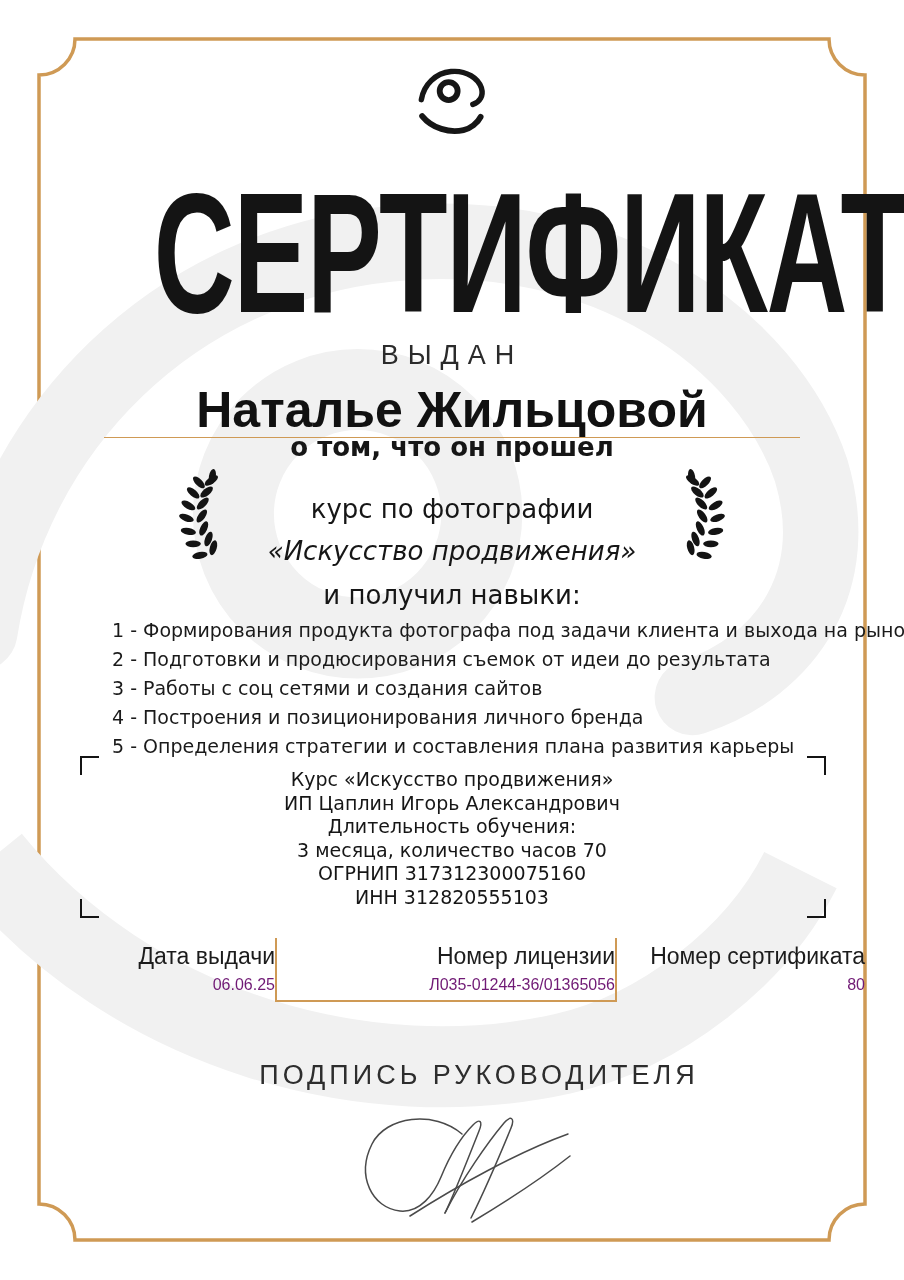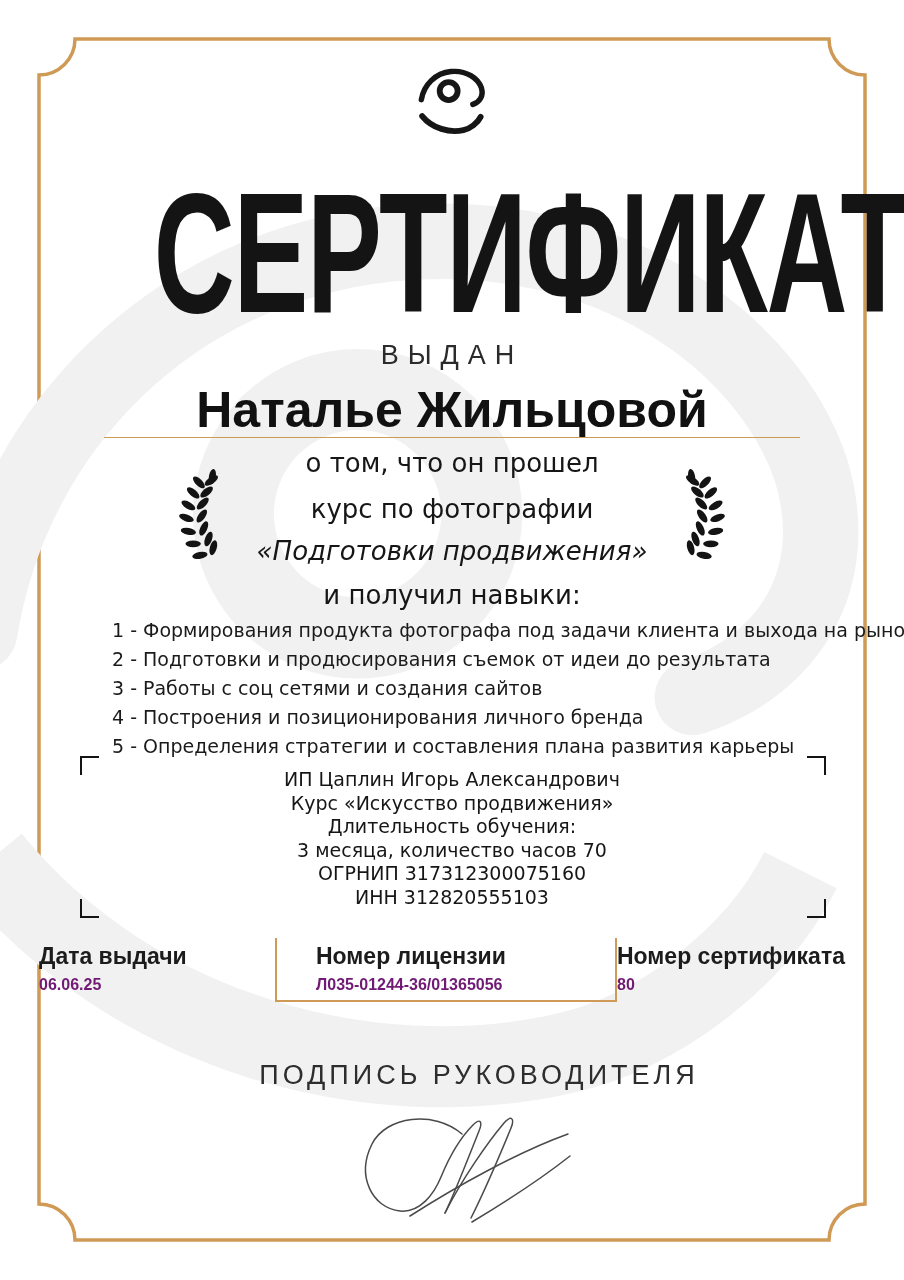--- a/index.html
+++ b/index.html
@@ -27,21 +27,21 @@
     font-size:27px; letter-spacing:9px; color:#2b2b2b;
   }
   .recipient-name {
     top:381px; font-family:"Liberation Sans", sans-serif; font-weight:700;
     font-size:50px; color:#111111;
   }
   .name-underline { top:437px; left:104px; width:696px; height:1px; background:#cf9a55; }
 
   
   .course-line { font-size:26px; color:#161616; }
-  .cl1 { top:448px; } .cl2 { top:494px; }
+  .cl1 { top:432px;font-weight:bold; } .cl2 { top:494px; }
   .cl3 { top:536px; font-style:italic; } .cl4 { top:580px; }
 
   #laurel-left-svg  { left:168px; top:468px; }
   #laurel-right-svg { left:678px; top:468px; transform:scaleX(-1); }
 
   
   .skills { left:112px; top:616px; font-size:19px; line-height:29px; color:#1a1a1a; white-space:nowrap; }
   .skills div { height:29px; }
 
   
@@ -50,21 +50,21 @@
   .br-tr { left:807px; top:756px; border-top:2.5px solid #141414; border-right:2.5px solid #141414; }
   .br-bl { left:80px;  top:899px; border-bottom:2.5px solid #141414; border-left:2.5px solid #141414; }
   .br-br { left:807px; top:899px; border-bottom:2.5px solid #141414; border-right:2.5px solid #141414; }
   .issuer { top:768px; font-size:19px; line-height:23.5px; color:#161616; }
 
   
   .footer-row {
     left:39px; top:938px; width:826px; height:64px;
     display:grid; grid-template-columns:236px 342px 248px;
   }
-  .fcol { text-align:left; padding-top:5px;font-weight:bold; }
+  .fcol { text-align:right; padding-top:5px; }
   .fcol-mid { border-left:2px solid #cf9a55; border-right:2px solid #cf9a55; border-bottom:2px solid #cf9a55;padding-left:39px; }
   .fcol .label { font-family:"Liberation Sans", sans-serif; font-size:23px; color:#1c1c1c; }
   .fcol .value { font-family:"Liberation Sans", sans-serif; font-size:16px; color:#701a75; margin-top:6px; }
 
   .signature-label {
     top:1060px; font-family:"Liberation Sans", sans-serif;
     font-size:27px; letter-spacing:4px; color:#2d2d2d;padding-left:27px;
   }
   #signature-svg { left:322px; top:1094px; }
 </style>
@@ -87,21 +87,21 @@
   <path d="M 13,68 C 26,84 48,90 66,86 C 75,84 84,77 88,69" fill="none" stroke="#161616" stroke-width="7.5" stroke-linecap="round"></path>
 </svg>
 
 <div class="abs centered big-title">СЕРТИФИКАТ</div>
 <div class="abs centered issued-label">ВЫДАН</div>
 <div class="abs centered recipient-name">Наталье Жильцовой</div>
 <div class="abs name-underline"></div>
 
 <div class="abs centered course-line cl1">о том, что он прошел</div>
 <div class="abs centered course-line cl2">курс по фотографии</div>
-<div class="abs centered course-line cl3">«Подготовки продвижения»</div>
+<div class="abs centered course-line cl3">«Искусство продвижения»</div>
 <div class="abs centered course-line cl4">и получил навыки:</div>
 
 <svg id="laurel-left-svg" class="abs" width="58" height="96" viewBox="0 0 60 100">
   <g fill="#141414">
     <ellipse cx="46" cy="9" rx="8" ry="3.6" transform="rotate(-80 46 9)"></ellipse>
     <ellipse cx="32" cy="15" rx="8" ry="3.6" transform="rotate(45 32 15)"></ellipse>
     <ellipse cx="45" cy="13" rx="8" ry="3.6" transform="rotate(-35 45 13)"></ellipse>
     <ellipse cx="26" cy="26" rx="8" ry="3.6" transform="rotate(40 26 26)"></ellipse>
     <ellipse cx="40" cy="25" rx="8" ry="3.6" transform="rotate(-40 40 25)"></ellipse>
     <ellipse cx="21" cy="39" rx="8" ry="3.6" transform="rotate(30 21 39)"></ellipse>
@@ -142,22 +142,22 @@
   <div>3 - Работы с соц сетями и создания сайтов</div>
   <div>4 - Построения и позиционирования личного бренда</div>
   <div>5 - Определения стратегии и составления плана развития карьеры</div>
 </div>
 
 <div class="abs bracket br-tl"></div>
 <div class="abs bracket br-tr"></div>
 <div class="abs bracket br-bl"></div>
 <div class="abs bracket br-br"></div>
 <div class="abs centered issuer">
+  <div>Курс «Искусство продвижения»</div>
   <div>ИП Цаплин Игорь Александрович</div>
-  <div>Курс «Искусство продвижения»</div>
   <div>Длительность обучения:</div>
   <div>3 месяца, количество часов 70</div>
   <div>ОГРНИП 317312300075160</div>
   <div>ИНН 312820555103</div>
 </div>
 
 <div class="abs footer-row">
   <div class="fcol">
     <div class="label">Дата выдачи</div>
     <div class="value">06.06.25</div>

